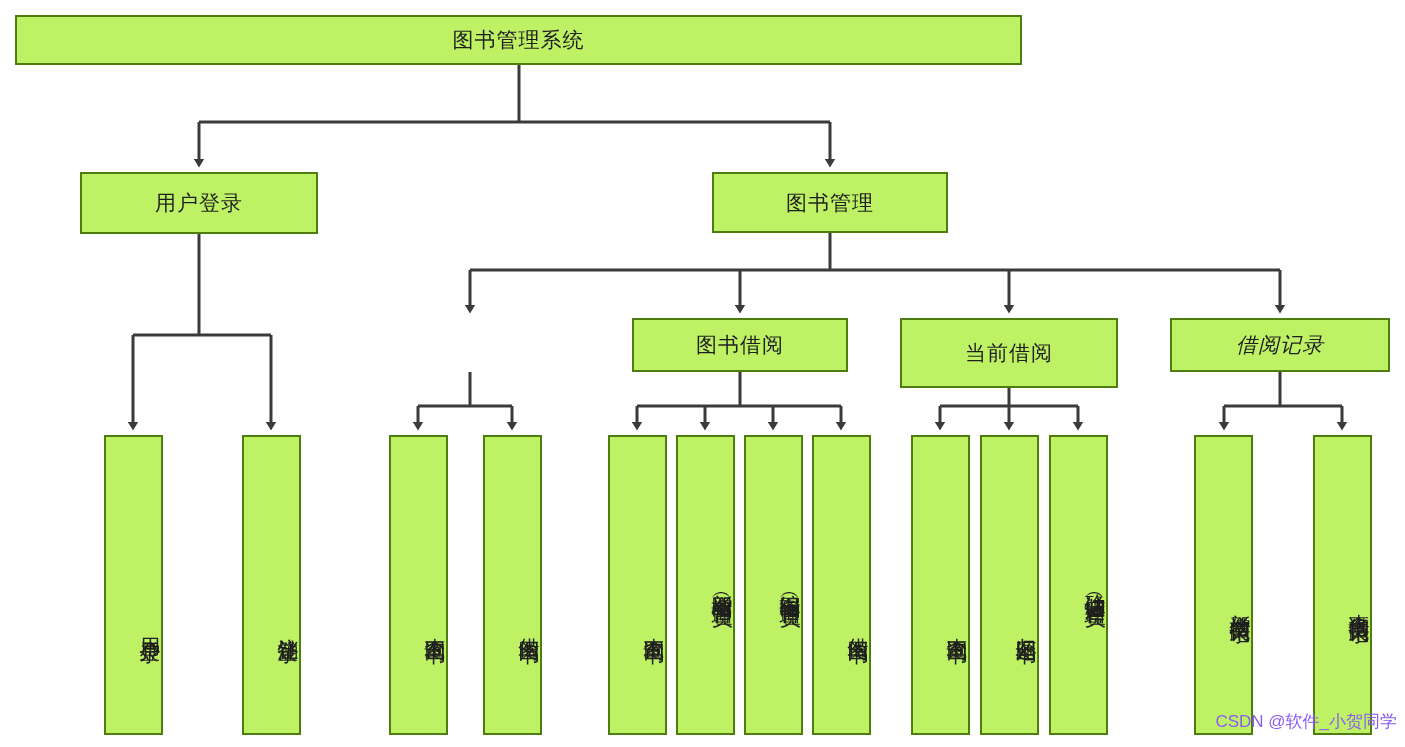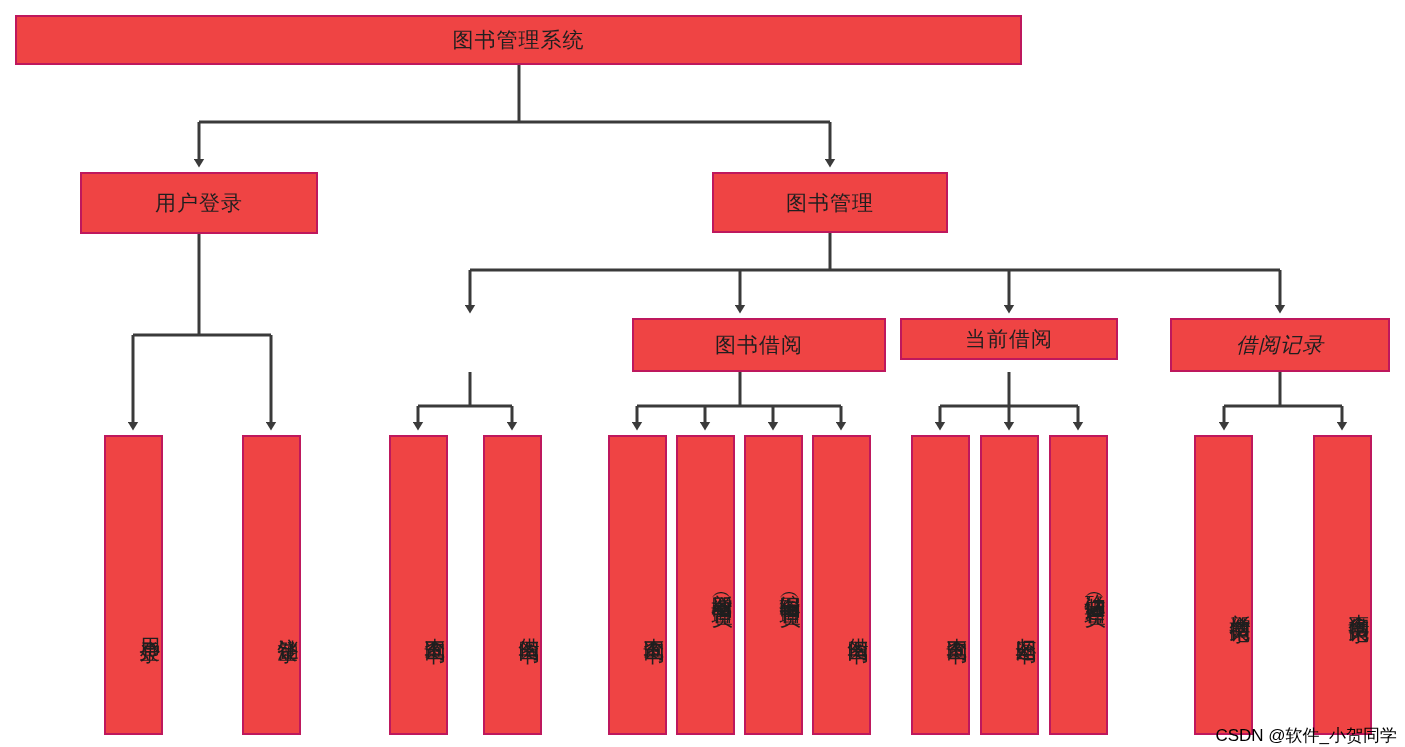--- a/index.html
+++ b/index.html
@@ -19,22 +19,22 @@
     position: absolute;
     left: 0;
     top: 0;
     width: 1405px;
     height: 747px;
     pointer-events: none;
   }
   .node {
     position: absolute;
     box-sizing: border-box;
-    border: 2px solid #be185d;
-    background: #ef4444;
+    border: 2px solid #4d7c0f;
+    background: #bef264;
     display: flex;
     align-items: center;
     justify-content: center;
     color: #1f1f1f;
   }
   .node.horiz {
     font-size: 21px;
     letter-spacing: 1px;
   }
   .node.vert {
@@ -50,23 +50,23 @@
   .node.vert.tall {
     align-items: flex-start;
     padding-top: 2px;
   }
   .node-label {
     display: block;
   }
   #watermark {
     position: absolute;
     right: 8px;
-    bottom: 0;
+    bottom: 14px;
     font-size: 17px;
-    color: #000000;
+    color: #8b5cf6;
     font-family: "Liberation Sans", "DejaVu Sans", sans-serif;
     white-space: nowrap;
     user-select: none;
   }
 </style>
 </head>
 <body>
 
 <div id="canvas">
 
@@ -124,24 +124,24 @@
     <span class="node-label">图书管理系统</span>
   </div>
 
   <div class="node horiz" style="left:80px; top:172px; width:238px; height:62px;">
     <span class="node-label">用户登录</span>
   </div>
   <div class="node horiz" style="left:712px; top:172px; width:236px; height:61px;">
     <span class="node-label">图书管理</span>
   </div>
 
-  <div class="node horiz" style="left:632px; top:318px; width:254px; height:54px;">
+  <div class="node horiz" style="left:632px; top:318px; width:216px; height:54px;">
     <span class="node-label">图书借阅</span>
   </div>
-  <div class="node horiz" style="left:900px; top:318px; width:218px; height:42px;">
+  <div class="node horiz" style="left:900px; top:318px; width:218px; height:70px;">
     <span class="node-label">当前借阅</span>
   </div>
   <div class="node horiz" style="left:1170px; top:318px; width:220px; height:54px;font-style:italic;">
     <span class="node-label">借阅记录</span>
   </div>
 
   <div class="node vert" style="left:104px; top:435px; width:59px; height:300px; padding-top:80px;">
     <span class="node-label">用户登录</span>
   </div>
   <div class="node vert" style="left:242px; top:435px; width:59px; height:300px; padding-top:80px;">

